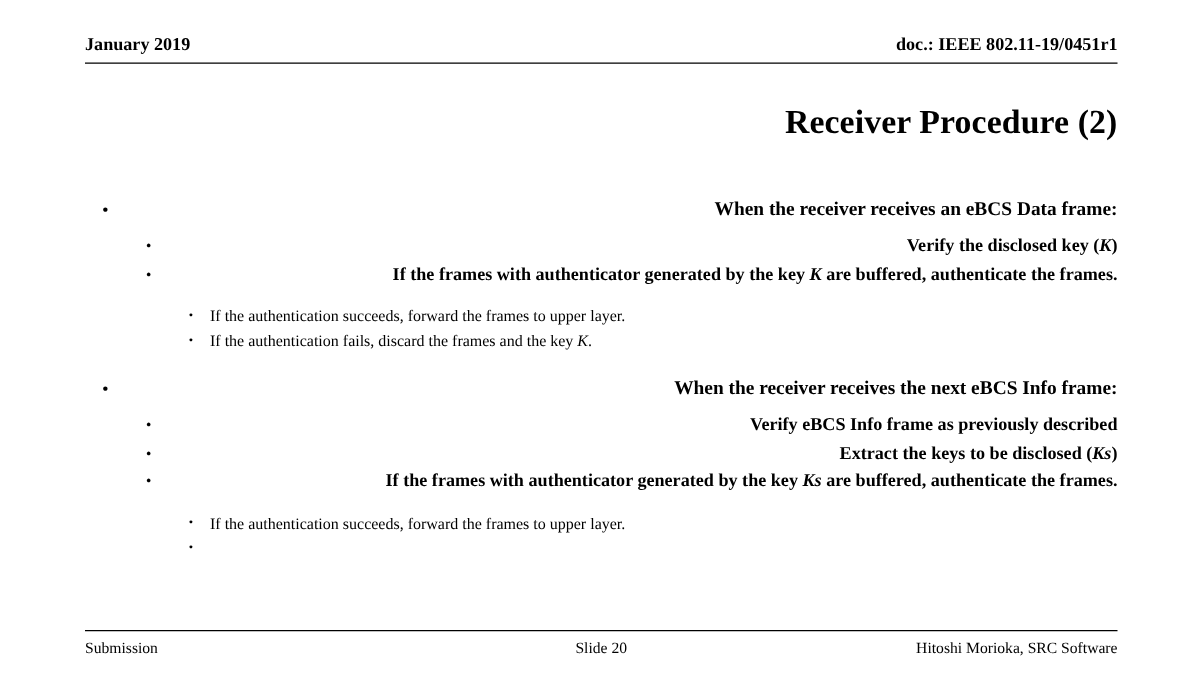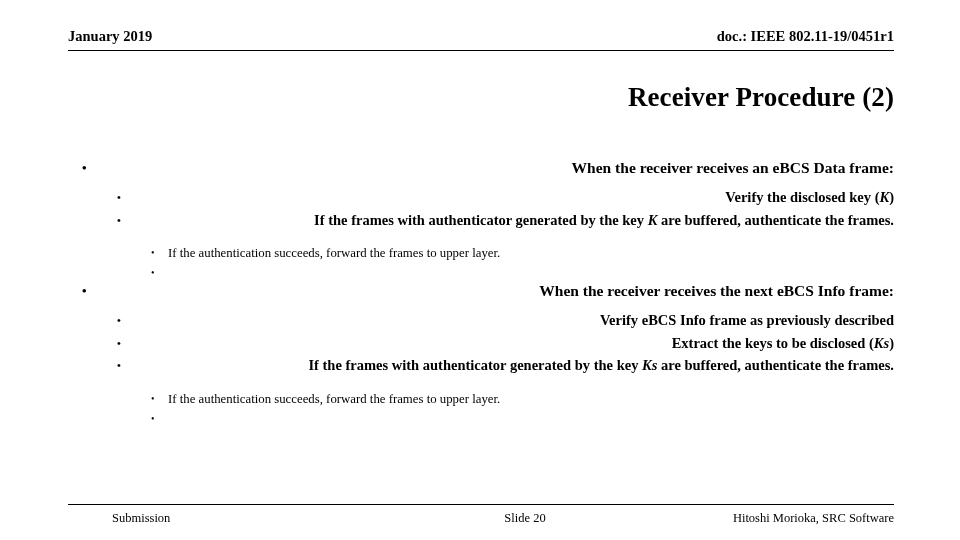--- a/index.html
+++ b/index.html
@@ -130,21 +130,20 @@
     top: 504px;
     width: 826px;
     border-top: 1.5px solid #000;
     height: 28px;
   }
   .footer-left, .footer-center, .footer-right {
     position: absolute;
     top: 6px;
     font-size: 12.5px;
     white-space: nowrap;
-    margin-left: 44px;
   }
   .footer-left { left: 0; }
   .footer-center { left: 50%; transform: translateX(-50%); }
   .footer-right { right: 0; }
 </style>
 </head>
 <body>
 
 <div class="slide">
 
@@ -177,20 +176,21 @@
 
       <div class="gap-mid"></div>
 
       <div class="row l3">
         <span class="bullet">•</span>
         <span class="txt"><span>If the authentication succeeds, forward the frames to upper layer.</span><i class="var"></i><span></span></span>
       </div>
 
       <div class="row l3">
         <span class="bullet">•</span>
+        <span class="txt"><span>If the authentication fails, discard the frames and the key </span><i class="var">K</i><span>.</span></span>
       </div>
     </div>
 
     <div class="gap-big"></div>
 
     <div class="blk">
       <div class="row l1">
         <span class="bullet">•</span>
         <span class="txt">When the receiver receives the next eBCS Info frame:</span>
       </div>

